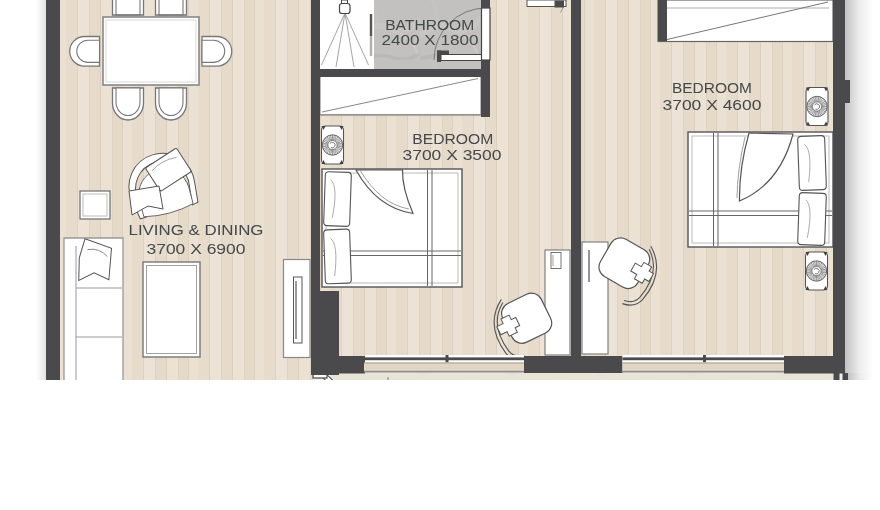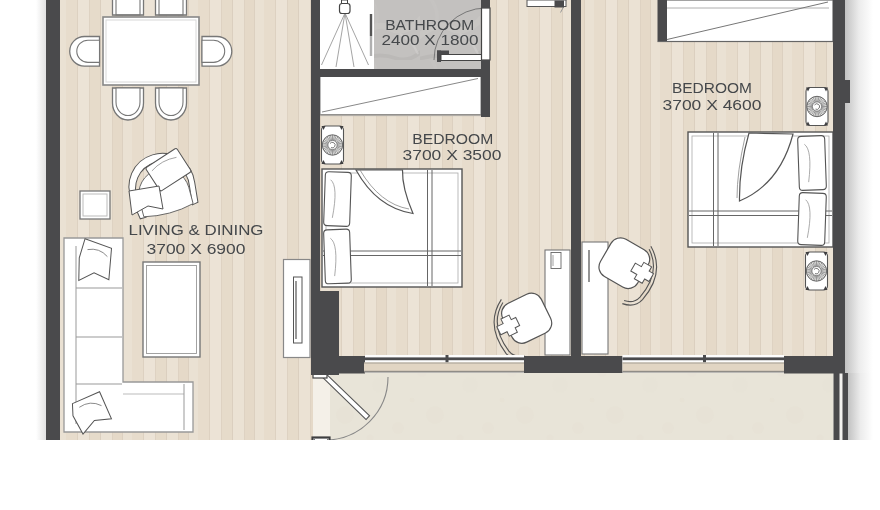--- a/index.html
+++ b/index.html
@@ -1,16 +1,16 @@
 <!DOCTYPE html>
 <html><head>
 <meta charset="utf-8">
 <style>
   html,body{margin:0;padding:0;background:#fff;}
-  #plan{width:880px;height:440px;position:relative;overflow:hidden;font-family:"Liberation Sans",sans-serif;}
+  #plan{width:880px;height:380px;position:relative;overflow:hidden;font-family:"Liberation Sans",sans-serif;}
   svg{display:block;}
   text{font-family:"Liberation Sans",sans-serif;fill:#45484b;}
 </style>
 </head>
 <body>
 <div id="plan">
 <svg width="880" height="510" viewBox="0 0 880 510">
 <defs>
   <pattern id="wood" width="66" height="510" patternUnits="userSpaceOnUse">
     <rect x="0" y="0" width="66" height="510" fill="#e9e0d2"></rect>

